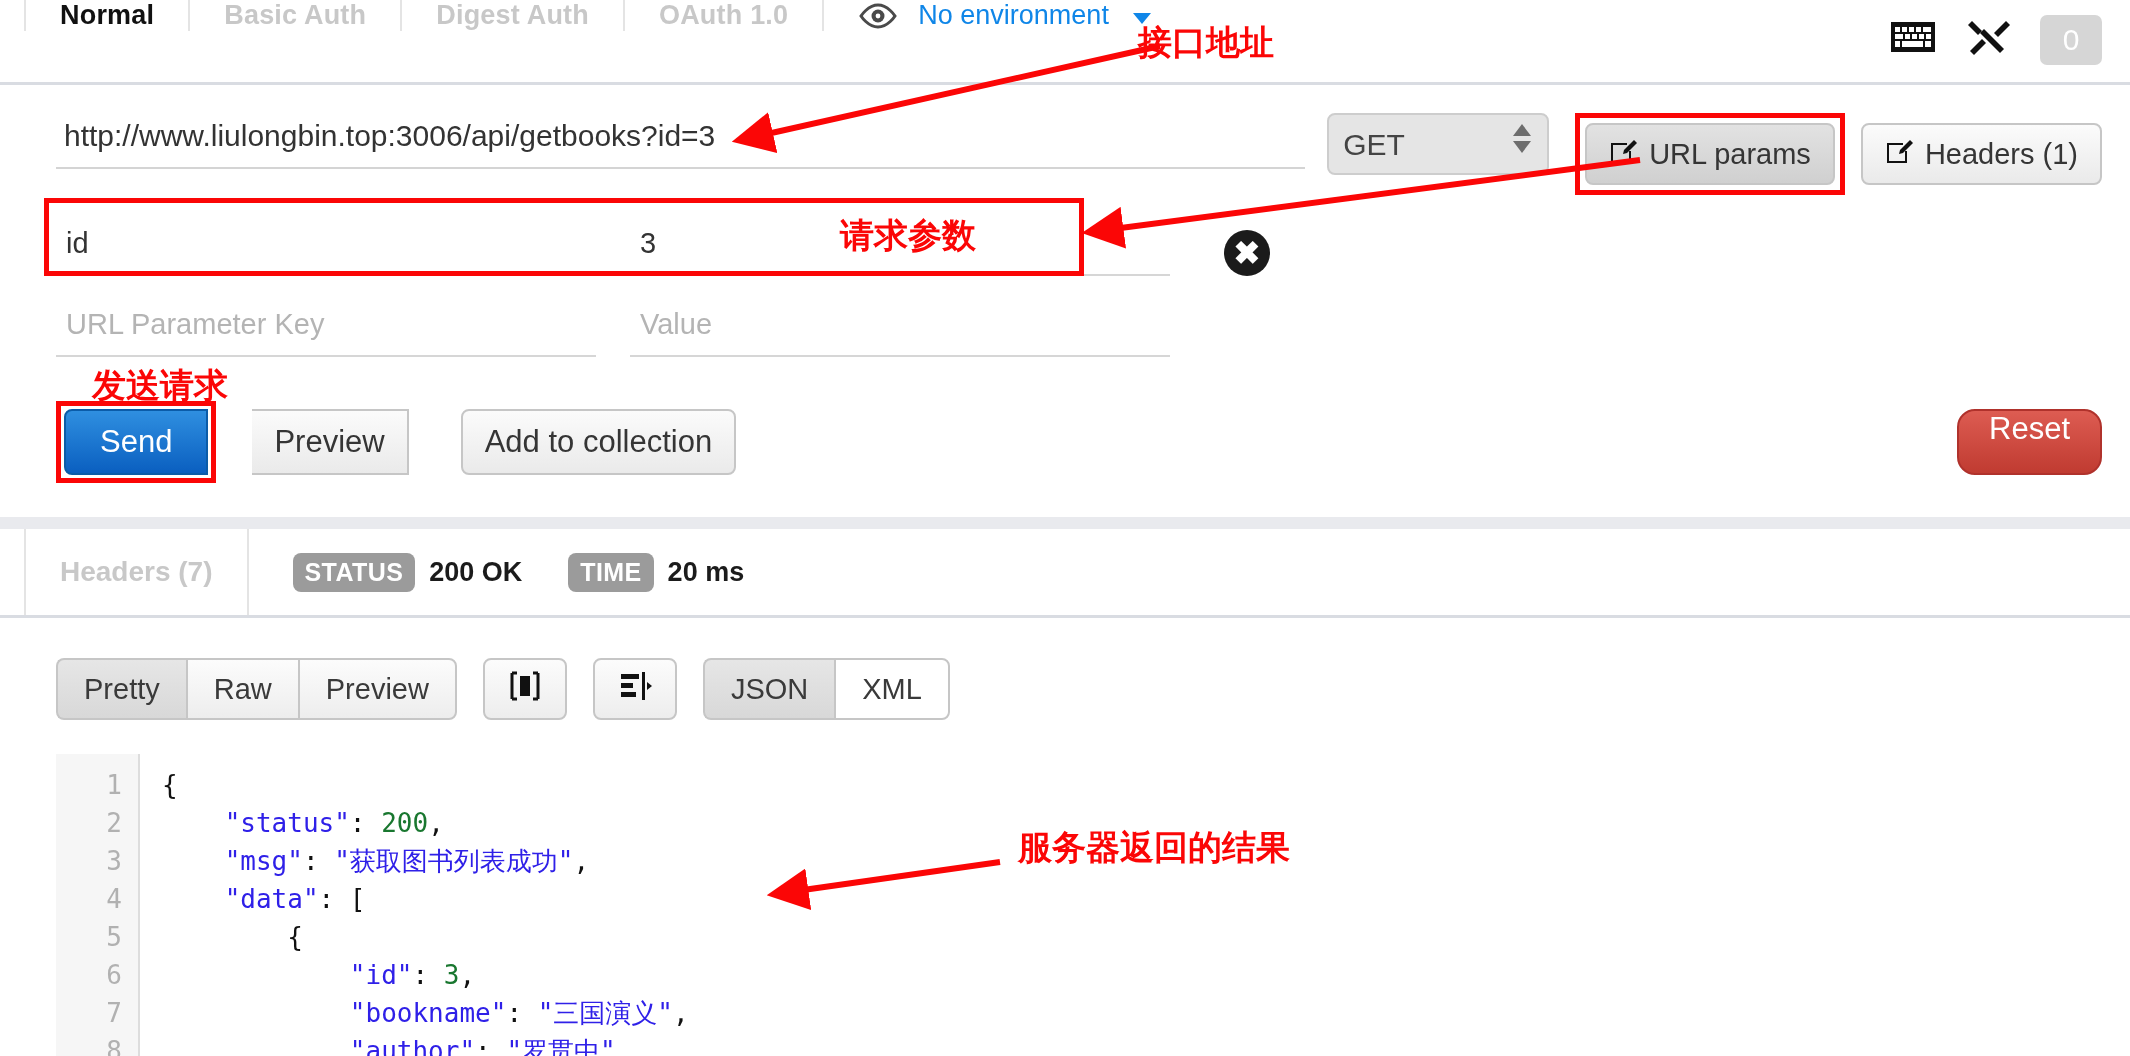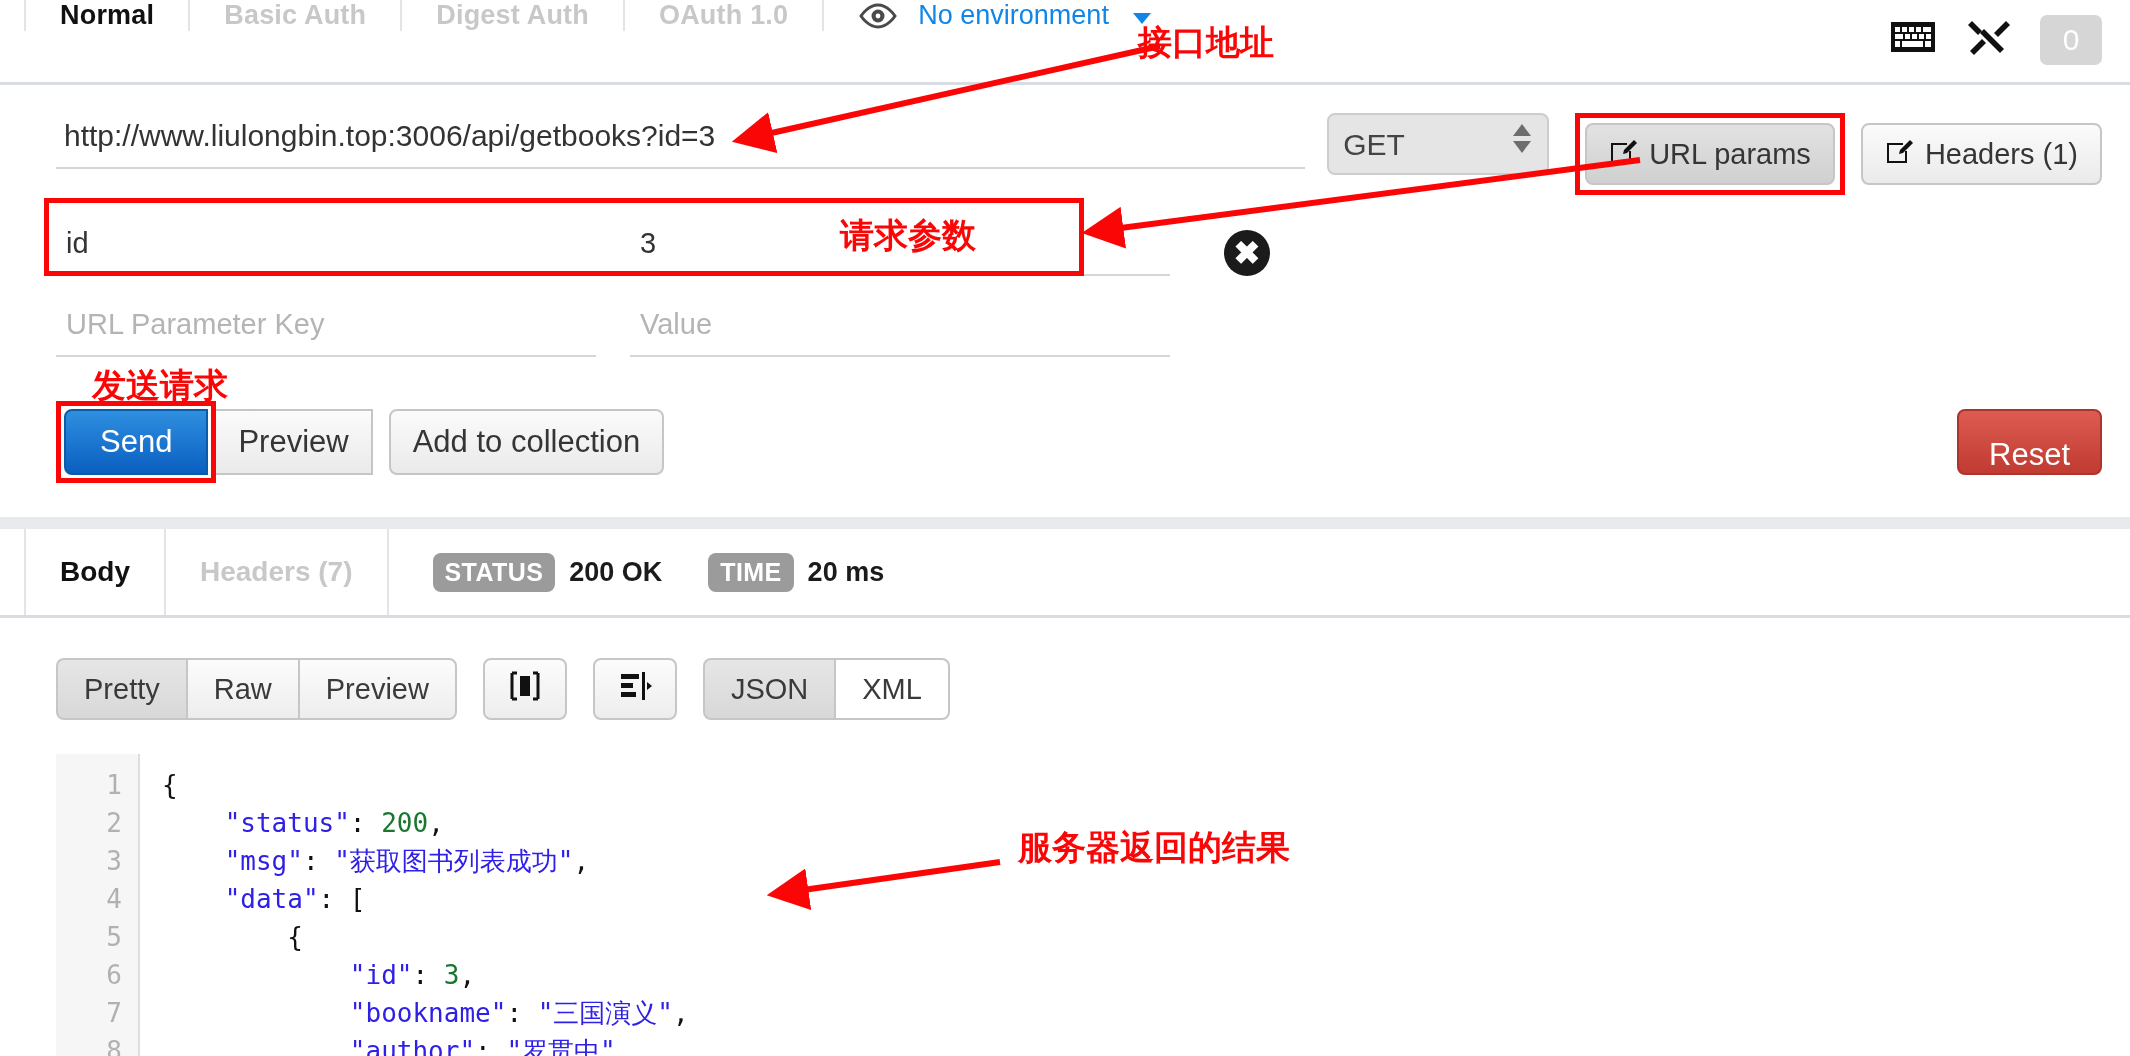--- a/index.html
+++ b/index.html
@@ -233,20 +233,21 @@
     pointer-events: none;
     z-index: 5;
   }
 
   
   .action-row {
     display: flex;
     align-items: center;
     padding: 44px 28px 0 56px;
     position: relative;
+    gap: 36px;
   }
   .send-btn {
     height: 66px;
     padding: 0 34px;
     font-size: 31px;
     color: #ffffff;
     border: 2px solid #0b5ca8;
     border-radius: 8px 0 0 8px;
     background: linear-gradient(#2f8fe0, #0a5fc0);
     display: inline-flex;
@@ -265,24 +266,24 @@
     pointer-events: none;
   }
   .reset-btn {
     position: absolute;
     right: 28px;
     height: 66px;
     padding: 0 30px;
     font-size: 31px;
     color: #ffffff;
     border: 2px solid #b0322c;
-    border-radius: 8px;
+    border-radius: 18px;
     background: linear-gradient(#dd5c52, #c03b31);
     display: inline-flex;
-    align-items: flex-end;
+    align-items: flex-start;
     cursor: pointer;
     box-sizing: border-box;
   }
 
   
   .response-tabbar {
     display: flex;
     align-items: stretch;
     height: 86px;
     background: #ffffff;
@@ -523,23 +524,20 @@
       <span>Add to collection</span>
     </div>
     <div class="reset-btn">
       <span>Reset</span>
     </div>
   </div>
 </div>
 
 <div>
   <div class="response-tabbar">
-    <div class="resp-tab active">
-      <span>Body</span>
-    </div>
     <div class="resp-tab">
       <span>Headers (7)</span>
     </div>
     <div class="status-block">
       <span class="pill">STATUS</span>
       <span>200 OK</span>
       <span class="status-gap"></span>
       <span class="pill">TIME</span>
       <span>20 ms</span>
     </div>

